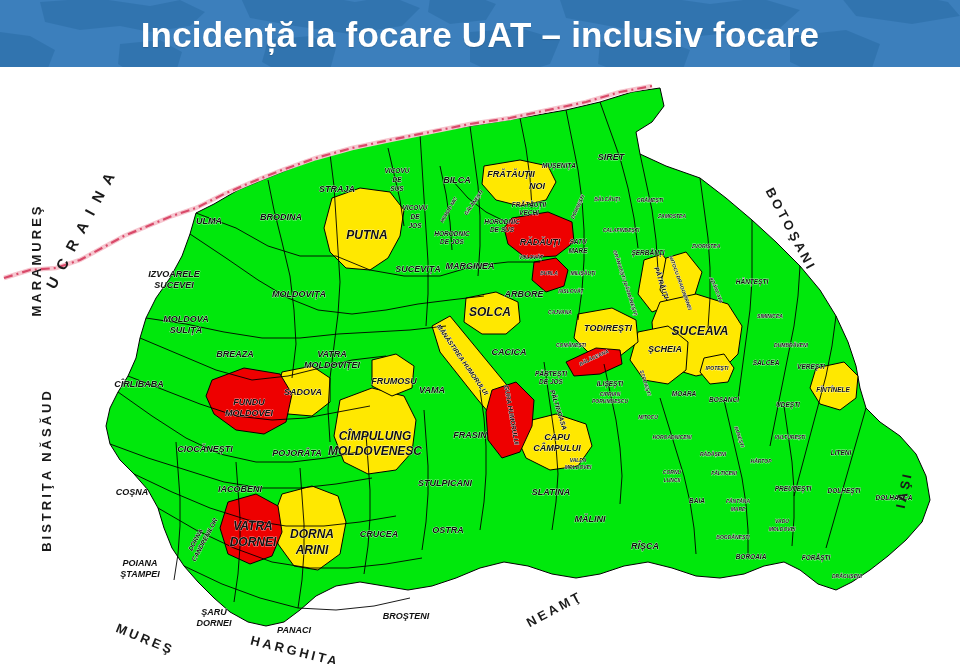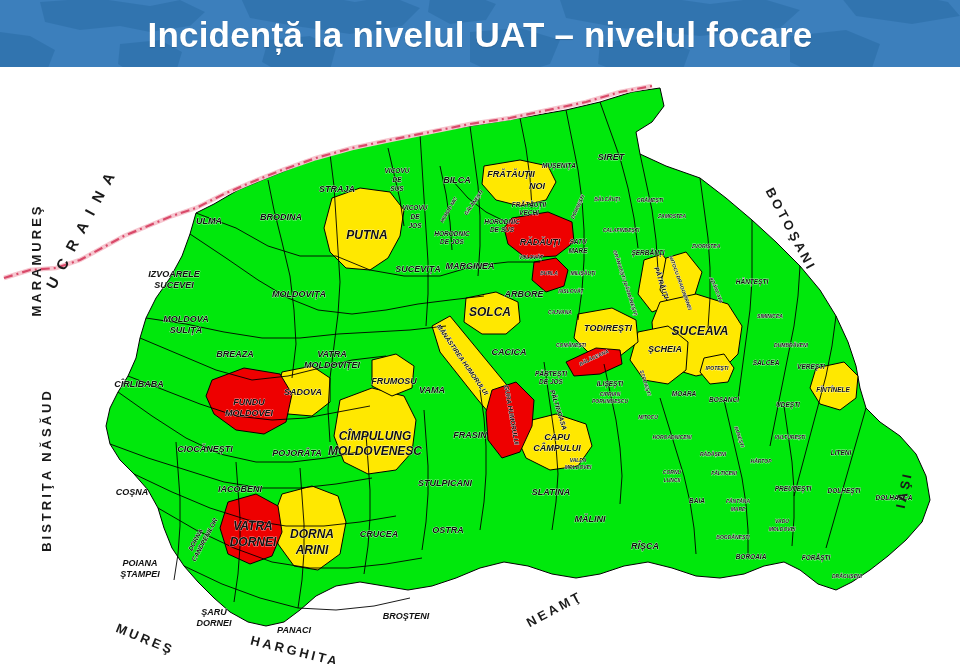--- a/index.html
+++ b/index.html
@@ -98,21 +98,21 @@
         <path d="M240,4 L300,0 L355,10 L390,4 L420,16 L402,34 L350,42 L295,34 L250,26 Z"></path>
         <path d="M268,48 L310,44 L336,56 L330,78 L290,86 L262,70 Z"></path>
         <path d="M430,6 L470,2 L496,12 L486,28 L450,32 L428,20 Z"></path>
         <path d="M470,40 L520,36 L560,48 L550,72 L505,86 L470,70 Z"></path>
         <path d="M560,8 L640,2 L710,12 L760,6 L800,18 L780,36 L700,44 L620,36 L566,26 Z"></path>
         <path d="M600,50 L660,46 L690,58 L682,80 L636,86 L598,72 Z"></path>
         <path d="M790,44 L846,38 L880,52 L872,76 L824,86 L790,70 Z"></path>
         <path d="M840,4 L900,0 L948,10 L960,24 L912,32 L856,24 Z"></path>
       </g>
     </svg>
-    <div class="title">Incidență la nivelul UAT – nivelul focare</div>
+    <div class="title">Incidență la focare UAT – inclusiv focare</div>
     <div class="underline"></div>
   </div>
 
   <div class="mapwrap">
     <svg class="map" viewBox="0 0 960 594">
 
       <g>
         <path class="uat green" d="
           M196,143 L214,134 L238,120 L262,110 L292,98 L330,84 L372,74 L420,64
           L470,56 L520,48 L566,40 L600,32 L632,22 L660,18 L664,36 L652,52

